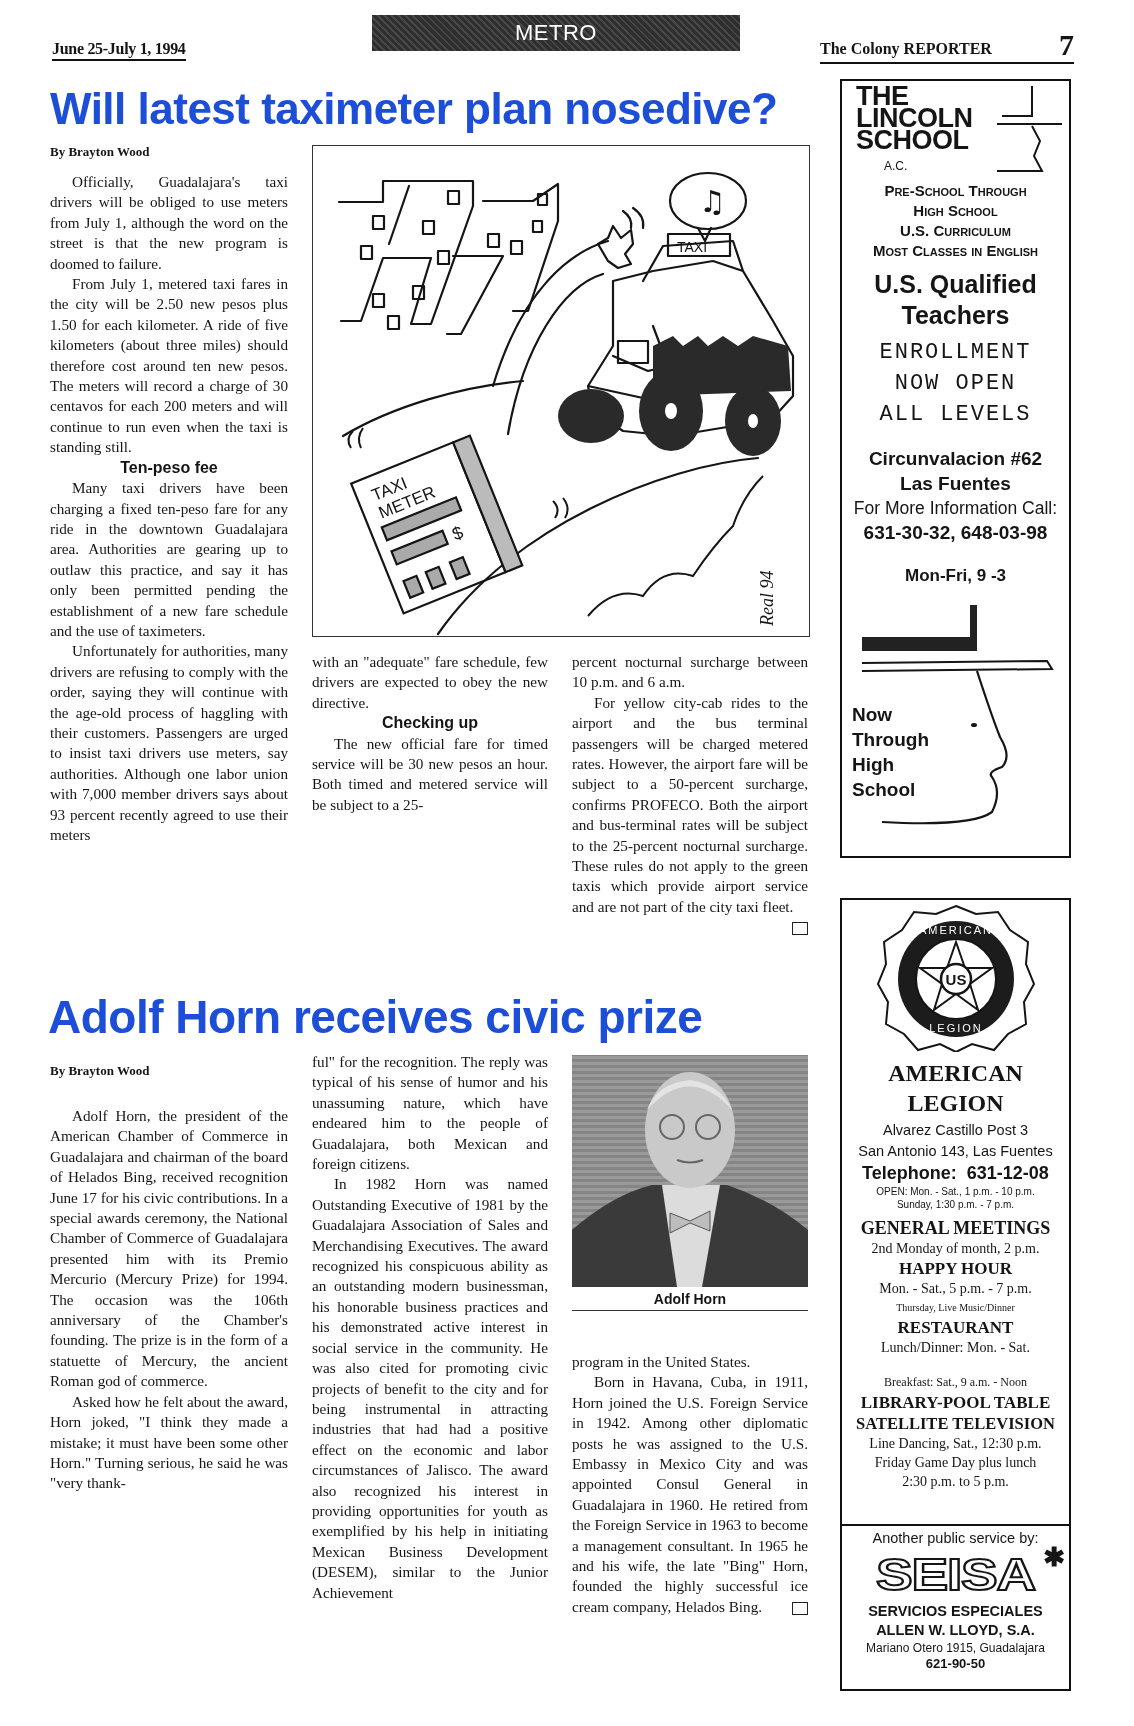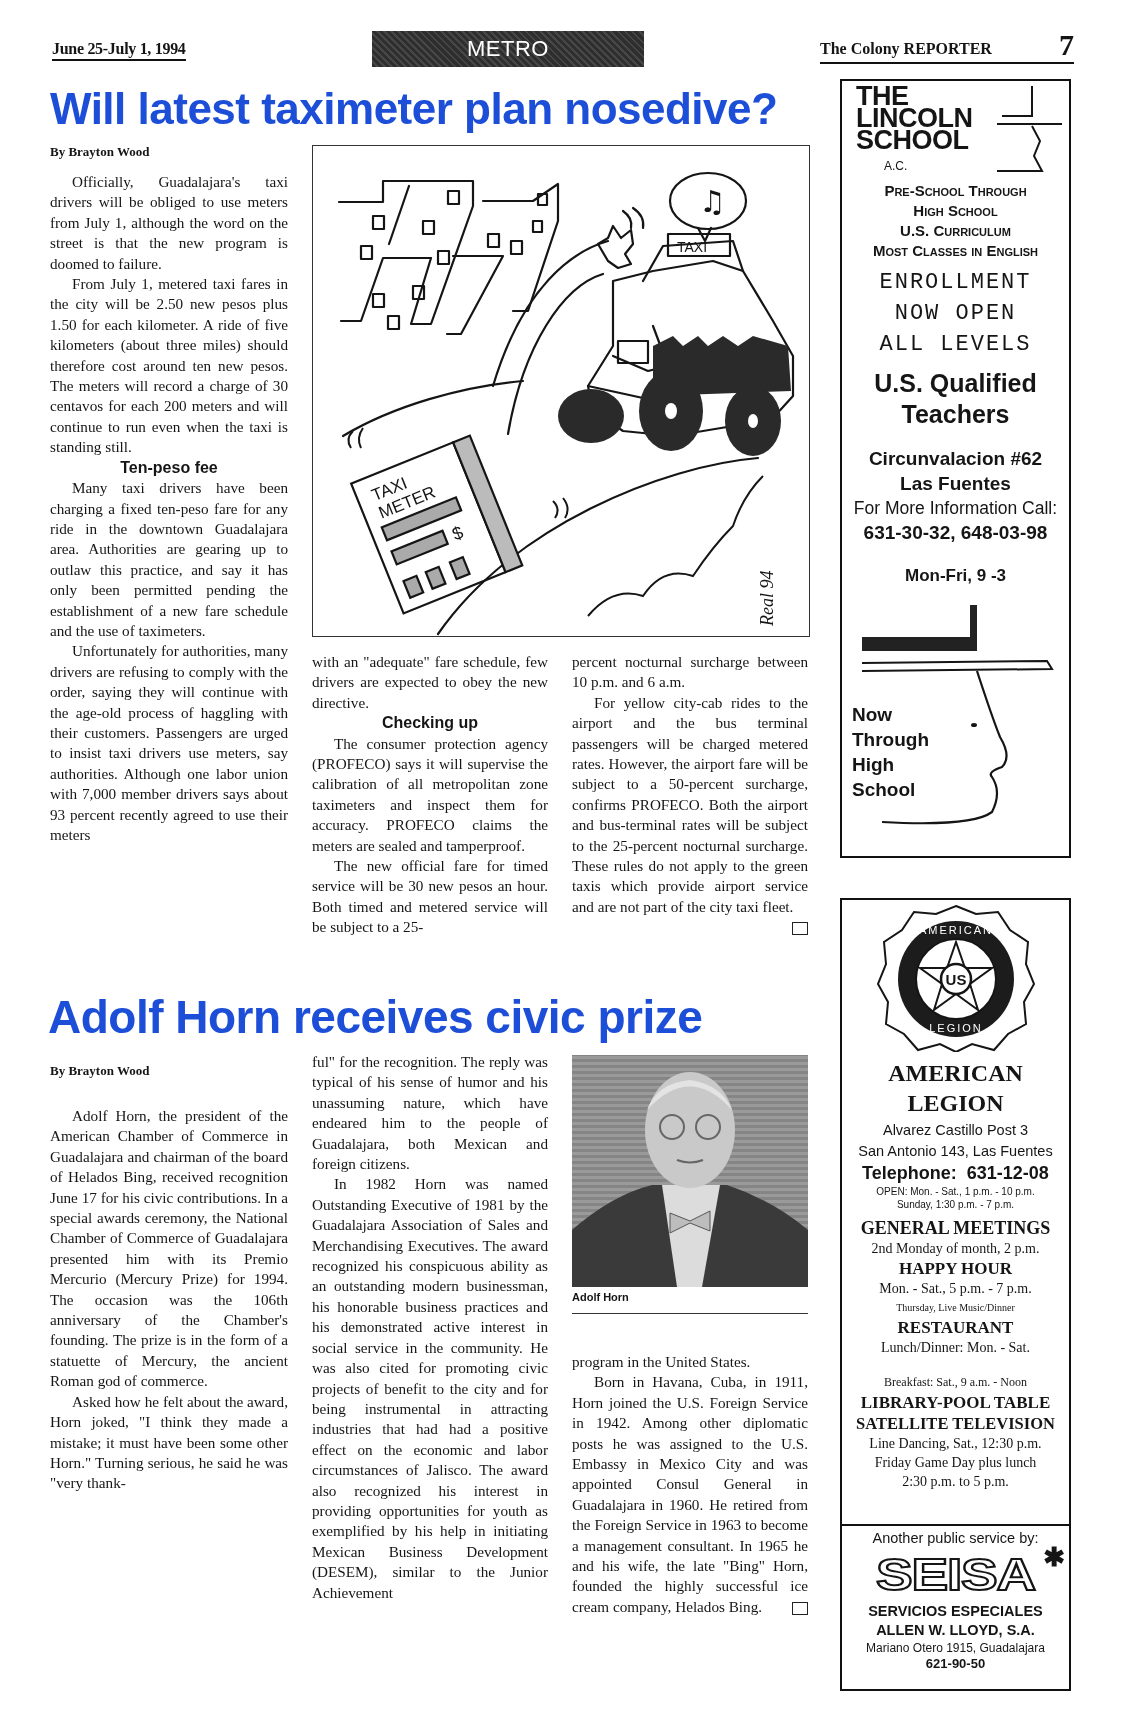--- a/index.html
+++ b/index.html
@@ -4,21 +4,21 @@
 <style>
   html, body { margin: 0; padding: 0; background: #ffffff; }
   body { width: 1134px; height: 1726px; position: relative; overflow: hidden; color: #151515; }
   .serif { font-family: "Liberation Serif", "DejaVu Serif", serif; }
   .sans { font-family: "Liberation Sans", "DejaVu Sans", sans-serif; }
   .mono { font-family: "Liberation Mono", "DejaVu Sans Mono", monospace; }
   .abs { position: absolute; }
 
   
   #date { left: 52px; top: 40px; font-size: 16px; font-weight: bold; border-bottom: 2px solid #111; padding-bottom: 1px; letter-spacing: -0.3px; }
-  #section-bar { left: 372px; top: 31px; width: 272px; height: 36px; background: #3a3a3a; color: #fff; text-align: center; font-size: 22px; line-height: 36px; letter-spacing: 0.5px;
+  #section-bar { left: 372px; top: 15px; width: 368px; height: 36px; background: #3a3a3a; color: #fff; text-align: center; font-size: 22px; line-height: 36px; letter-spacing: 0.5px;
     background-image: repeating-linear-gradient(45deg, #2e2e2e 0 3px, #474747 3px 5px); }
   #paper-name { left: 820px; top: 40px; width: 254px; font-size: 16px; font-weight: bold; border-bottom: 2px solid #111; padding-bottom: 4px; }
   #paper-name .pg { position: absolute; right: 0; top: -12px; font-size: 30px; font-weight: bold; }
 
   
   .headline { font-family: "Liberation Sans", "DejaVu Sans", sans-serif; font-weight: bold; color: #1d4ed8; letter-spacing: -0.5px; white-space: nowrap; }
   #h1 { left: 50px; top: 84px; font-size: 44px; }
   #h2 { left: 48px; top: 990px; font-size: 46px; }
   .byline { font-size: 13px; font-weight: bold; }
 
@@ -26,21 +26,21 @@
   .col p { margin: 0; text-indent: 22px; }
   .subhead { font-family: "Liberation Sans", "DejaVu Sans", sans-serif; font-weight: bold; font-size: 16px; text-align: center; margin: 12px 0 14px; text-indent: 0 !important; }
   .endbox { display: inline-block; width: 14px; height: 11px; border: 1.5px solid #222; float: right; margin-top: 5px; }
 
   
   #cartoon { left: 312px; top: 145px; width: 496px; height: 490px; border: 1.5px solid #333; background: #fff; }
 
   
   #photo { left: 572px; top: 1055px; width: 236px; height: 232px; background: #8d8d8d;
     background-image: repeating-linear-gradient(0deg, #9a9a9a 0 3px, #858585 3px 6px); overflow: hidden; }
-  #photo-caption { left: 572px; top: 1291px; width: 236px; text-align: left; font-size: 11px; font-weight: bold; border-bottom: 1.5px solid #333; padding-bottom: 10px; }
+  #photo-caption { left: 572px; top: 1291px; width: 236px; text-align: center; font-size: 14px; font-weight: bold; border-bottom: 1.5px solid #333; padding-bottom: 3px; }
 
   
   .ad { border: 2px solid #111; background: #fff; }
   #ad-lincoln { left: 840px; top: 79px; width: 227px; height: 775px; }
   #ad-legion { left: 840px; top: 898px; width: 227px; height: 626px; border-bottom: 1px solid #111; }
   #ad-seisa { left: 840px; top: 1524px; width: 227px; height: 163px; }
   .center { text-align: center; }
   .smallcaps { font-variant: small-caps; font-weight: bold; font-family: "Liberation Sans", "DejaVu Sans", sans-serif; }
 </style>
 </head>
@@ -131,21 +131,20 @@
     <path d="M240 355 Q248 363 242 372 M250 352 Q258 362 252 372" fill="none" stroke="#151515" stroke-width="2"></path>
 
     <path d="M275 470 Q300 440 330 450 Q350 420 380 430 Q400 400 420 380 Q430 350 450 330" fill="none" stroke="#151515" stroke-width="2"></path>
     <text x="460" y="480" transform="rotate(-90 460 480)" font-family="Liberation Serif, serif" font-style="italic" font-size="18" fill="#151515">Real 94</text>
   </svg>
 </div>
 
 <div class="abs col" style="left:312px; top:652px; width:236px;">
   <p style="text-indent:0">with an "adequate" fare schedule, few drivers are expected to obey the new directive.</p>
   <p class="subhead">Checking up</p>
-  <p>The consumer protection agency (PROFECO) says it will supervise the calibration of all metropolitan zone taximeters and inspect them for accuracy. PROFECO claims the meters are sealed and tamperproof.</p>
   <p>The new official fare for timed service will be 30 new pesos an hour.  Both timed and metered service will be subject to a 25-</p>
 </div>
 
 <div class="abs col" style="left:572px; top:652px; width:236px;">
   <p style="text-indent:0">percent nocturnal surcharge between 10 p.m. and 6 a.m.</p>
   <p><span>For yellow city-cab rides to the airport and the bus terminal passengers will be charged metered rates.  However, the airport fare will be subject to a 50-percent surcharge, confirms PROFECO.  Both the airport and bus-terminal rates will be subject to the 25-percent nocturnal surcharge.  These rules do not apply to the green taxis which provide airport service and are not part of the city taxi fleet.</span><span class="endbox"></span></p>
 </div>
 
 <div id="h2" class="abs headline">Adolf Horn receives civic prize</div>
 <div class="abs byline serif" style="left:50px; top:1063px;">By Brayton Wood</div>
@@ -190,28 +189,28 @@
     <svg style="position:absolute; left:150px; top:5px;" width="70" height="90">
       <path d="M40 0 L40 30 L10 30 M5 38 L70 38 M40 40 L48 55 L42 70 L50 85 L5 85" fill="none" stroke="#151515" stroke-width="2"></path>
     </svg>
   </div>
   <div class="center smallcaps" style="font-size:15px; line-height:20px; margin-top:0;">
     <div>Pre-School Through</div>
     <div>High School</div>
     <div>U.S. Curriculum</div>
     <div>Most Classes in English</div>
   </div>
+  <div class="center sans" style="font-weight:bold; font-size:25px; line-height:31px; margin-top:8px;">
+    <div>U.S. Qualified</div>
+    <div>Teachers</div>
+  </div>
   <div class="center mono" style="font-size:22px; line-height:31px; margin-top:6px; letter-spacing:2px;">
     <div>ENROLLMENT</div>
     <div>NOW OPEN</div>
     <div>ALL LEVELS</div>
-  </div>
-  <div class="center sans" style="font-weight:bold; font-size:25px; line-height:31px; margin-top:8px;">
-    <div>U.S. Qualified</div>
-    <div>Teachers</div>
   </div>
   <div class="center sans" style="font-weight:bold; font-size:19px; line-height:25px; margin-top:16px;">
     <div>Circunvalacion #62</div>
     <div>Las Fuentes</div>
   </div>
   <div class="center sans" style="font-size:17.5px; line-height:24px;">For More Information Call:</div>
   <div class="center sans" style="font-weight:bold; font-size:19px; line-height:25px;">631-30-32, 648-03-98</div>
   <div class="center sans" style="font-weight:bold; font-size:17px; line-height:22px;margin-top:20px;">Mon-Fri, 9 -3</div>
   <div style="position:relative; height:280px;">
     <svg style="position:absolute; left:10px; top:10px;" width="210" height="250">

